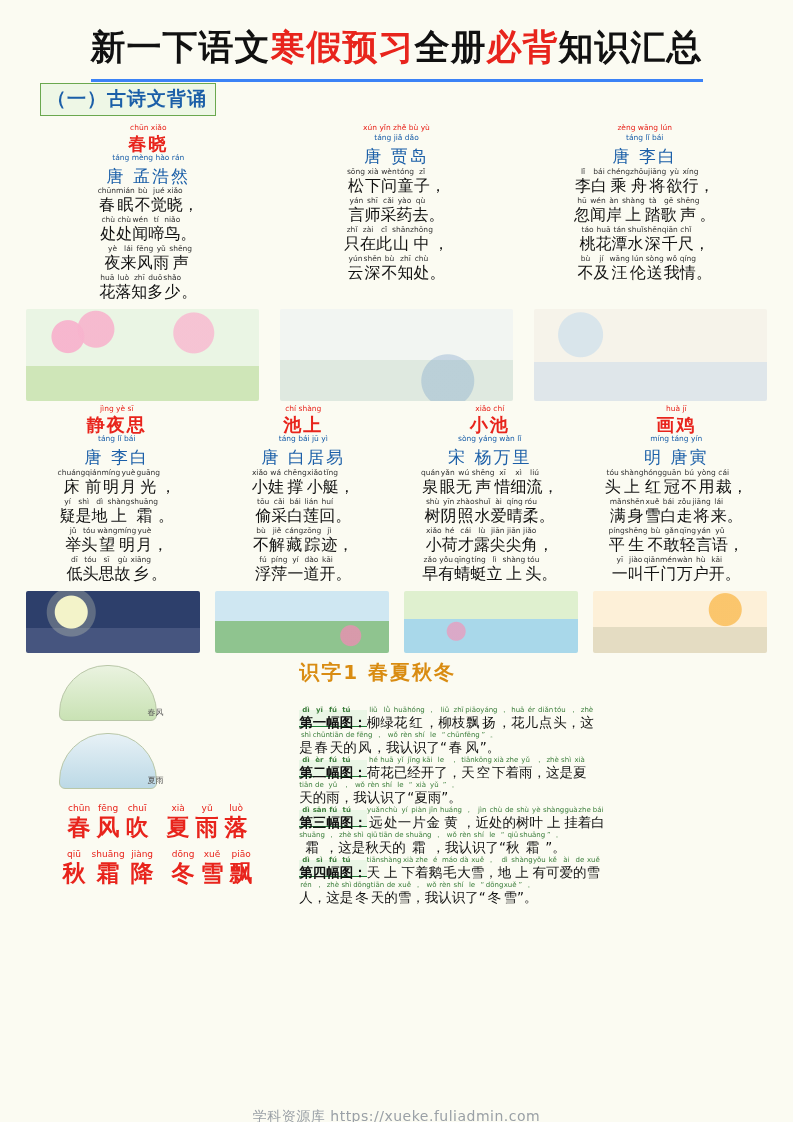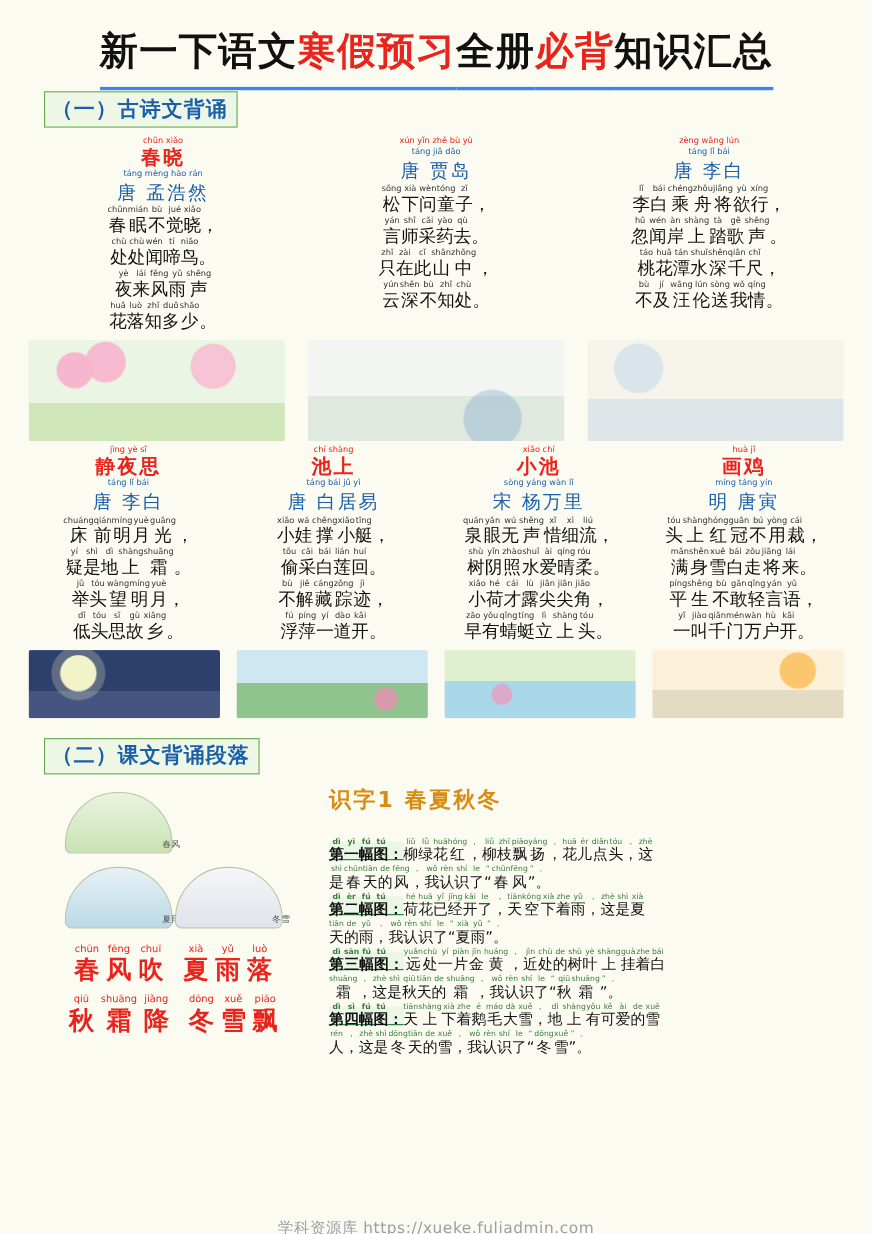--- a/index.html
+++ b/index.html
@@ -365,33 +365,29 @@
     </div>
 
   <div class="img-row four">
     <div class="pic pic-moon"></div>
     <div class="pic pic-lotus"></div>
     <div class="pic pic-pond"></div>
     <div class="pic pic-rooster"></div>
   </div>
 
   
-  <div class="section-head">（二）课文背诵段落</div>
 
   <div class="part2">
     <div class="p2-left">
       <div class="fan-box">
         <div class="fan fan1">
             <span class="cap">春风</span>
           </div>
         <div class="fan fan3">
             <span class="cap">夏雨</span>
-          </div>
-        <div class="fan fan4">
-            <span class="cap">冬雪</span>
           </div>
       </div>
       <div class="big-line" id="big-line-1"><span class="big-col"><span class="p">chūn</span><span class="c">春</span></span><span class="big-col"><span class="p">fēng</span><span class="c">风</span></span><span class="big-col"><span class="p">chuī</span><span class="c">吹</span></span><span class="big-gap"></span><span class="big-col"><span class="p">xià</span><span class="c">夏</span></span><span class="big-col"><span class="p">yǔ</span><span class="c">雨</span></span><span class="big-col"><span class="p">luò</span><span class="c">落</span></span></div>
       <div class="big-line" id="big-line-2"><span class="big-col"><span class="p">qiū</span><span class="c">秋</span></span><span class="big-col"><span class="p">shuāng</span><span class="c">霜</span></span><span class="big-col"><span class="p">jiàng</span><span class="c">降</span></span><span class="big-gap"></span><span class="big-col"><span class="p">dōng</span><span class="c">冬</span></span><span class="big-col"><span class="p">xuě</span><span class="c">雪</span></span><span class="big-col"><span class="p">piāo</span><span class="c">飘</span></span></div>
     </div>
 
     <div class="p2-right">
       <div class="lesson-title">识字1 春夏秋冬</div>
       <div id="paragraphs">
           <div class="para"><span class="ptext"><span class="para-label"><span class="char-col"><span class="p">dì</span><span class="c">第</span></span><span class="char-col"><span class="p">yī</span><span class="c">一</span></span><span class="char-col"><span class="p">fú</span><span class="c">幅</span></span><span class="char-col"><span class="p">tú</span><span class="c">图</span></span><span class="char-col"><span class="p"></span><span class="c">：</span></span></span><span class="char-col"><span class="p">liǔ</span><span class="c">柳</span></span><span class="char-col"><span class="p">lǜ</span><span class="c">绿</span></span><span class="char-col"><span class="p">huā</span><span class="c">花</span></span><span class="char-col"><span class="p">hóng</span><span class="c">红</span></span><span class="char-col"><span class="p">，</span><span class="c">，</span></span><span class="char-col"><span class="p">liǔ</span><span class="c">柳</span></span><span class="char-col"><span class="p">zhī</span><span class="c">枝</span></span><span class="char-col"><span class="p">piāo</span><span class="c">飘</span></span><span class="char-col"><span class="p">yáng</span><span class="c">扬</span></span><span class="char-col"><span class="p">，</span><span class="c">，</span></span><span class="char-col"><span class="p">huā</span><span class="c">花</span></span><span class="char-col"><span class="p">ér</span><span class="c">儿</span></span><span class="char-col"><span class="p">diǎn</span><span class="c">点</span></span><span class="char-col"><span class="p">tóu</span><span class="c">头</span></span><span class="char-col"><span class="p">，</span><span class="c">，</span></span><span class="char-col"><span class="p">zhè</span><span class="c">这</span></span></span></div>

